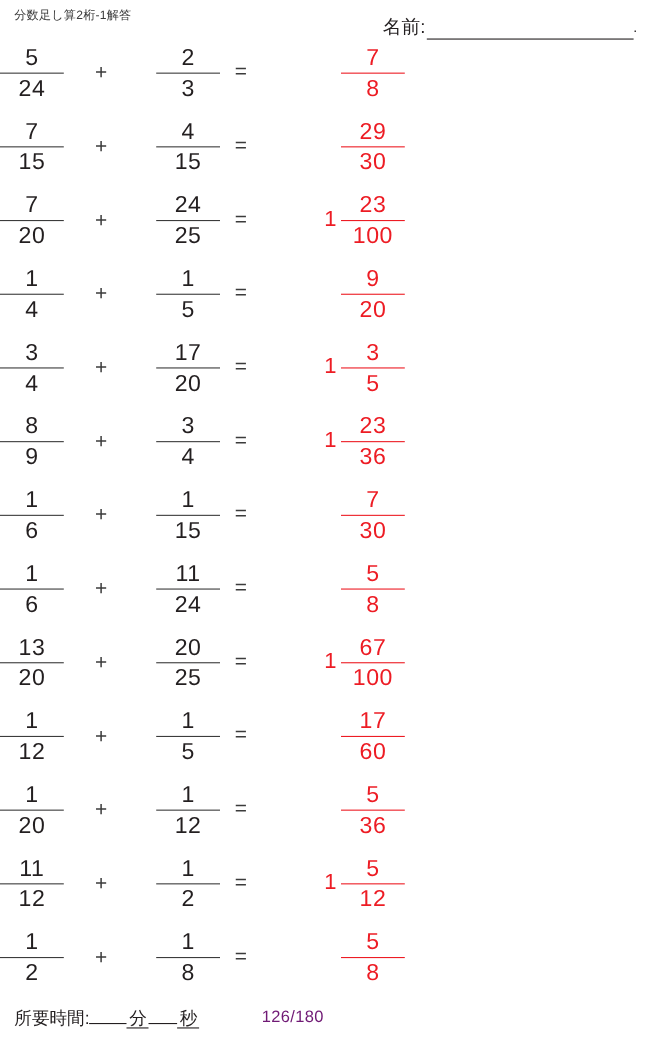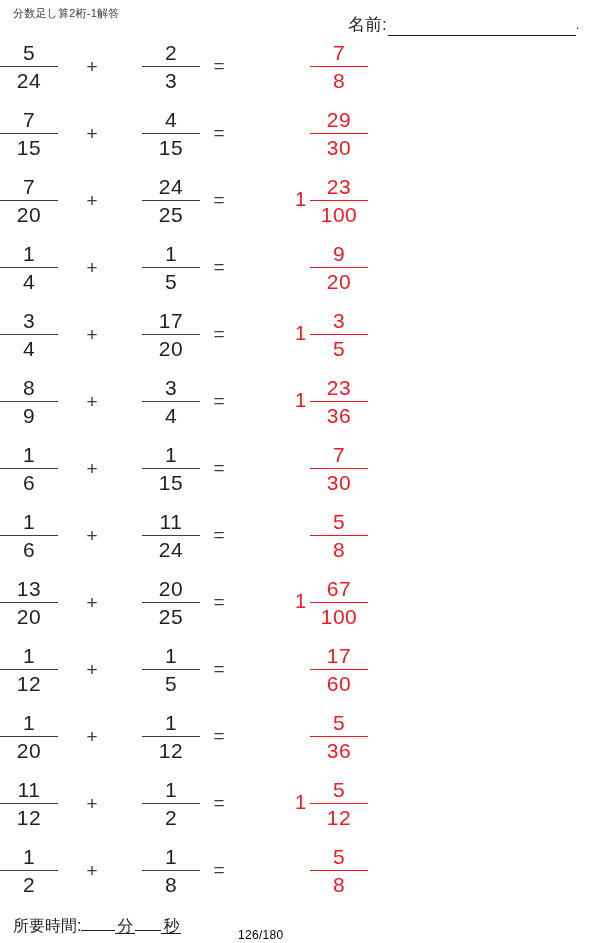--- a/index.html
+++ b/index.html
@@ -190,23 +190,23 @@
     padding: 0 2px;
   }
   #time-blank-2 {
     display: inline-block;
     width: 26px;
     border-bottom: 1.3px solid #231f20;
     height: 19px;
   }
   #page-count {
     position: absolute;
-    left: 238px; top: 25px;
-    font-size: 12px;
-    color: #000000;
+    left: 238px; top: 13px;
+    font-size: 15px;
+    color: #701a75;
     letter-spacing: .3px;
   }
   #copyright {
     position: absolute;
     right: 8px; top: 14px;
     font-size: 11px;
     color: #5a5a5a;
     letter-spacing: .1px;
     white-space: nowrap;
   }

